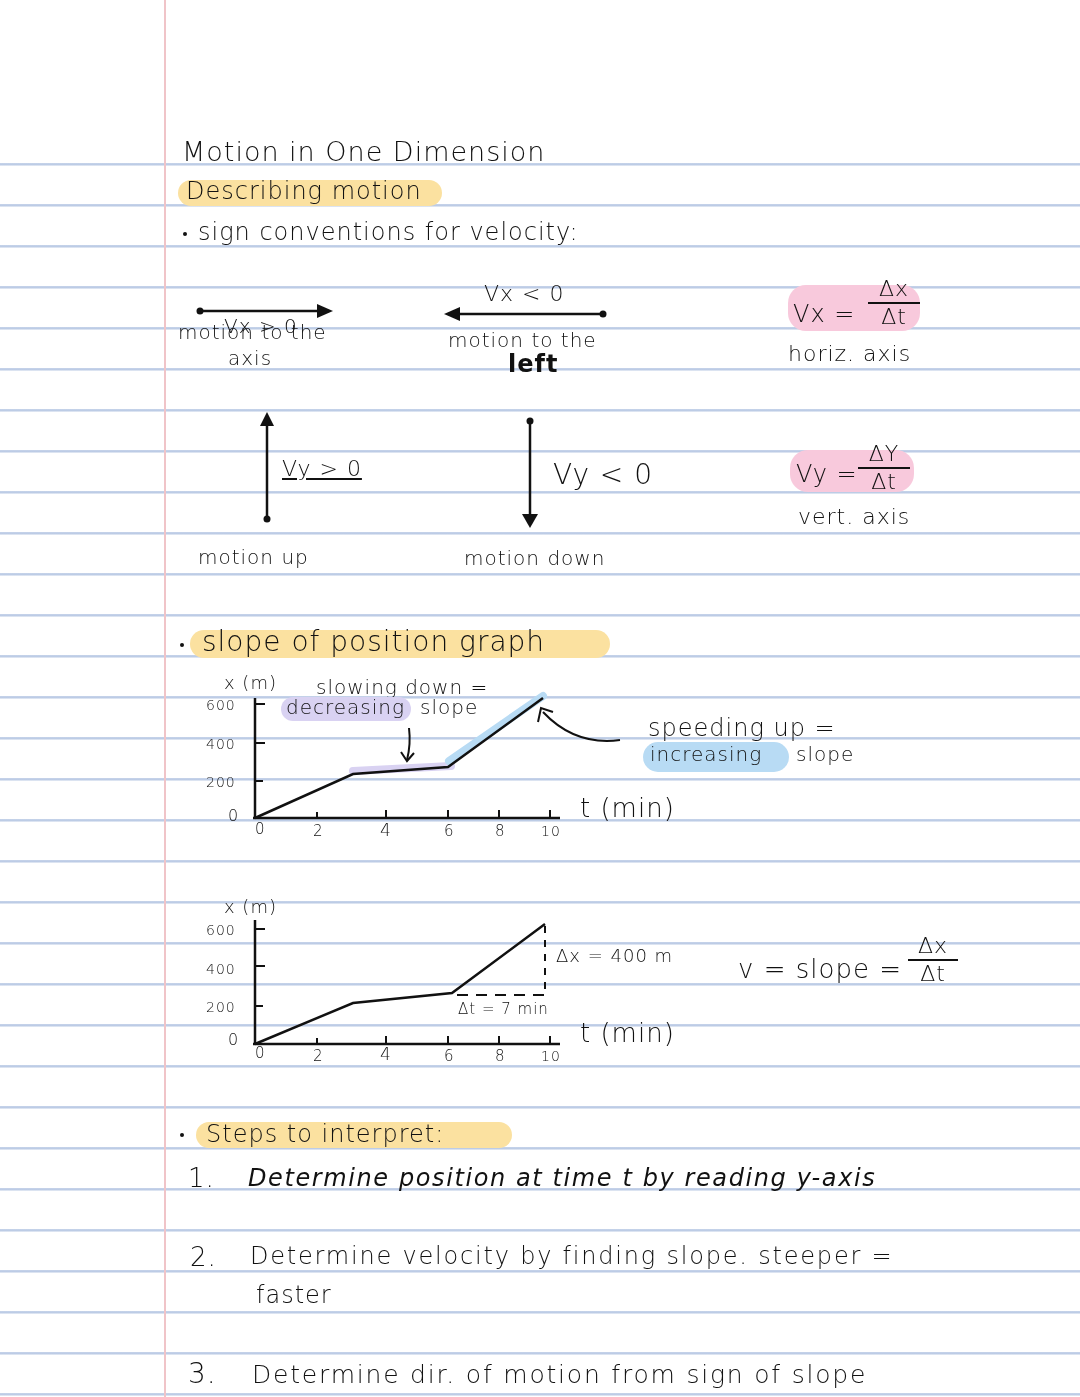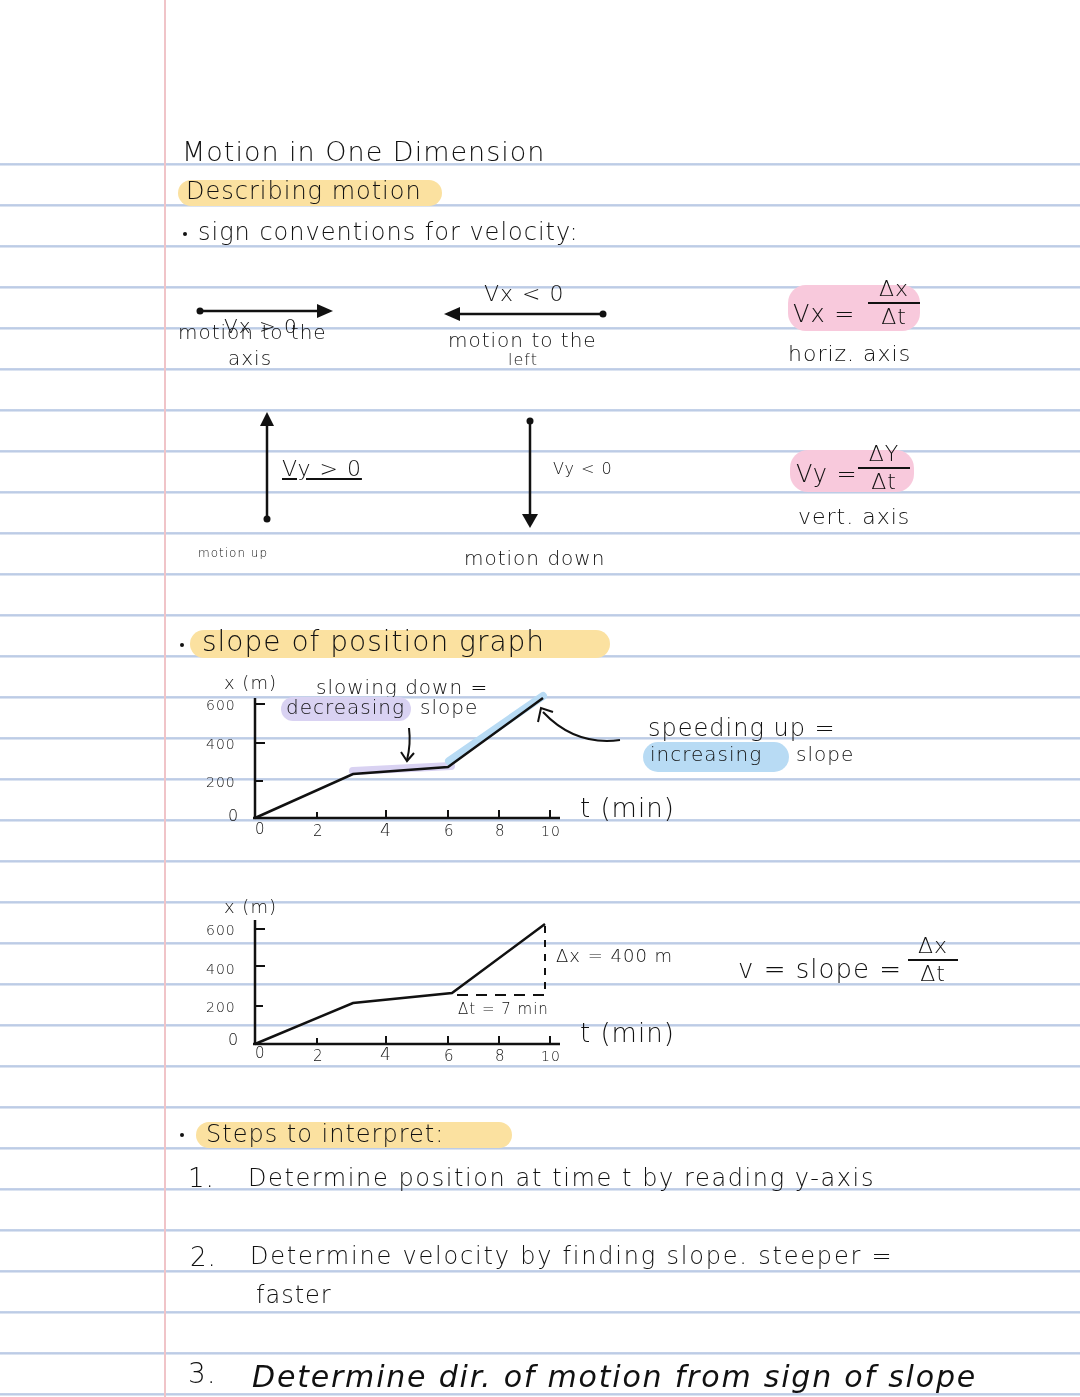--- a/index.html
+++ b/index.html
@@ -62,45 +62,45 @@
 <div class="t hand" style="left:178px; top:322px; font-size:20px;">motion to the</div>
 <div class="t hand" style="left:228px; top:348px; font-size:20px;">axis</div>
 
 <div class="t hand" style="left:484px; top:283px; font-size:22px;">Vx &lt; 0</div>
 <svg style="left:442px; top:303px;" width="168" height="22">
   <polygon points="18,4 2,11 18,18" fill="#111"></polygon>
   <line x1="15" y1="11" x2="160" y2="11" stroke="#111" stroke-width="2.5"></line>
   <circle cx="161" cy="11" r="3.5" fill="#111"></circle>
 </svg>
 <div class="t hand" style="left:448px; top:330px; font-size:20px;">motion to the</div>
-<div class="t hand" style="left:508px; top:352px; font-size:16px;">left</div>
+<div class="t hand" style="left:508px; top:352px; font-size:24px;font-weight:bold;">left</div>
 
 <div class="hl hl-pink" style="left:788px; top:285px; width:132px; height:46px;"></div>
 <div class="t hand" style="left:793px; top:302px; font-size:24px;">Vx =</div>
 <div class="frac hand" style="left:868px; top:278px; width:52px; font-size:22px;">
   <span class="num">Δx</span>
   <span class="bar"></span>
   <span class="den">Δt</span>
 </div>
 <div class="t hand" style="left:788px; top:343px; font-size:22px;">horiz. axis</div>
 
 <svg style="left:256px; top:410px;" width="22" height="118">
   <polygon points="4,16 11,2 18,16" fill="#111"></polygon>
   <line x1="11" y1="12" x2="11" y2="108" stroke="#111" stroke-width="2.5"></line>
   <circle cx="11" cy="109" r="3.5" fill="#111"></circle>
 </svg>
 <div class="t hand" style="left:282px; top:458px; font-size:22px;text-decoration:underline;">Vy &gt; 0</div>
-<div class="t hand" style="left:198px; top:547px; font-size:12px;">motion up</div>
+<div class="t hand" style="left:198px; top:547px; font-size:20px;">motion up</div>
 
 <svg style="left:519px; top:414px;" width="22" height="118">
   <circle cx="11" cy="7" r="3.5" fill="#111"></circle>
   <line x1="11" y1="7" x2="11" y2="104" stroke="#111" stroke-width="2.5"></line>
   <polygon points="3,100 11,114 19,100" fill="#111"></polygon>
 </svg>
-<div class="t hand" style="left:553px; top:461px; font-size:16px;">Vy &lt; 0</div>
+<div class="t hand" style="left:553px; top:461px; font-size:28px;">Vy &lt; 0</div>
 <div class="t hand" style="left:464px; top:548px; font-size:20px;text-align:center;">motion down</div>
 
 <div class="hl hl-pink" style="left:790px; top:450px; width:124px; height:42px;"></div>
 <div class="t hand" style="left:796px; top:462px; font-size:24px;">Vy =</div>
 <div class="frac hand" style="left:858px; top:443px; width:52px; font-size:22px;">
   <span class="num">ΔY</span>
   <span class="bar"></span>
   <span class="den">Δt</span>
 </div>
 <div class="t hand" style="left:798px; top:506px; font-size:22px;">vert. axis</div>
@@ -193,20 +193,20 @@
   <span class="num">Δx</span>
   <span class="bar"></span>
   <span class="den">Δt</span>
 </div>
 
 <div class="bullet" style="left:180px; top:1133px; width:4px; height:4px;"></div>
 <div class="hl hl-yellow" style="left:196px; top:1122px; width:316px; height:26px;"></div>
 <div class="t hand" style="left:206px; top:1122px; font-size:24px;">Steps to interpret:</div>
 
 <div class="t hand" style="left:188px; top:1165px; font-size:26px;">1.</div>
-<div class="t hand" style="left:248px; top:1166px; font-size:24px; letter-spacing:1.6px;">Determine position at time t by reading y-axis</div>
+<div class="t hand" style="left:248px; top:1166px; font-size:24px; letter-spacing:1.6px;font-style:italic;">Determine position at time t by reading y-axis</div>
 
 <div class="t hand" style="left:190px; top:1244px; font-size:26px;">2.</div>
 <div class="t hand" style="left:250px; top:1244px; font-size:24px; letter-spacing:1.8px;">Determine velocity by finding slope. steeper =</div>
 <div class="t hand" style="left:256px; top:1283px; font-size:24px;">faster</div>
 
 <div class="t hand" style="left:188px; top:1360px; font-size:28px;">3.</div>
-<div class="t hand" style="left:252px; top:1362px; font-size:30px; letter-spacing:1.8px;font-style:italic;">Determine dir. of motion from sign of slope</div>
+<div class="t hand" style="left:252px; top:1362px; font-size:25px; letter-spacing:1.8px;">Determine dir. of motion from sign of slope</div>
 
 </body></html>

